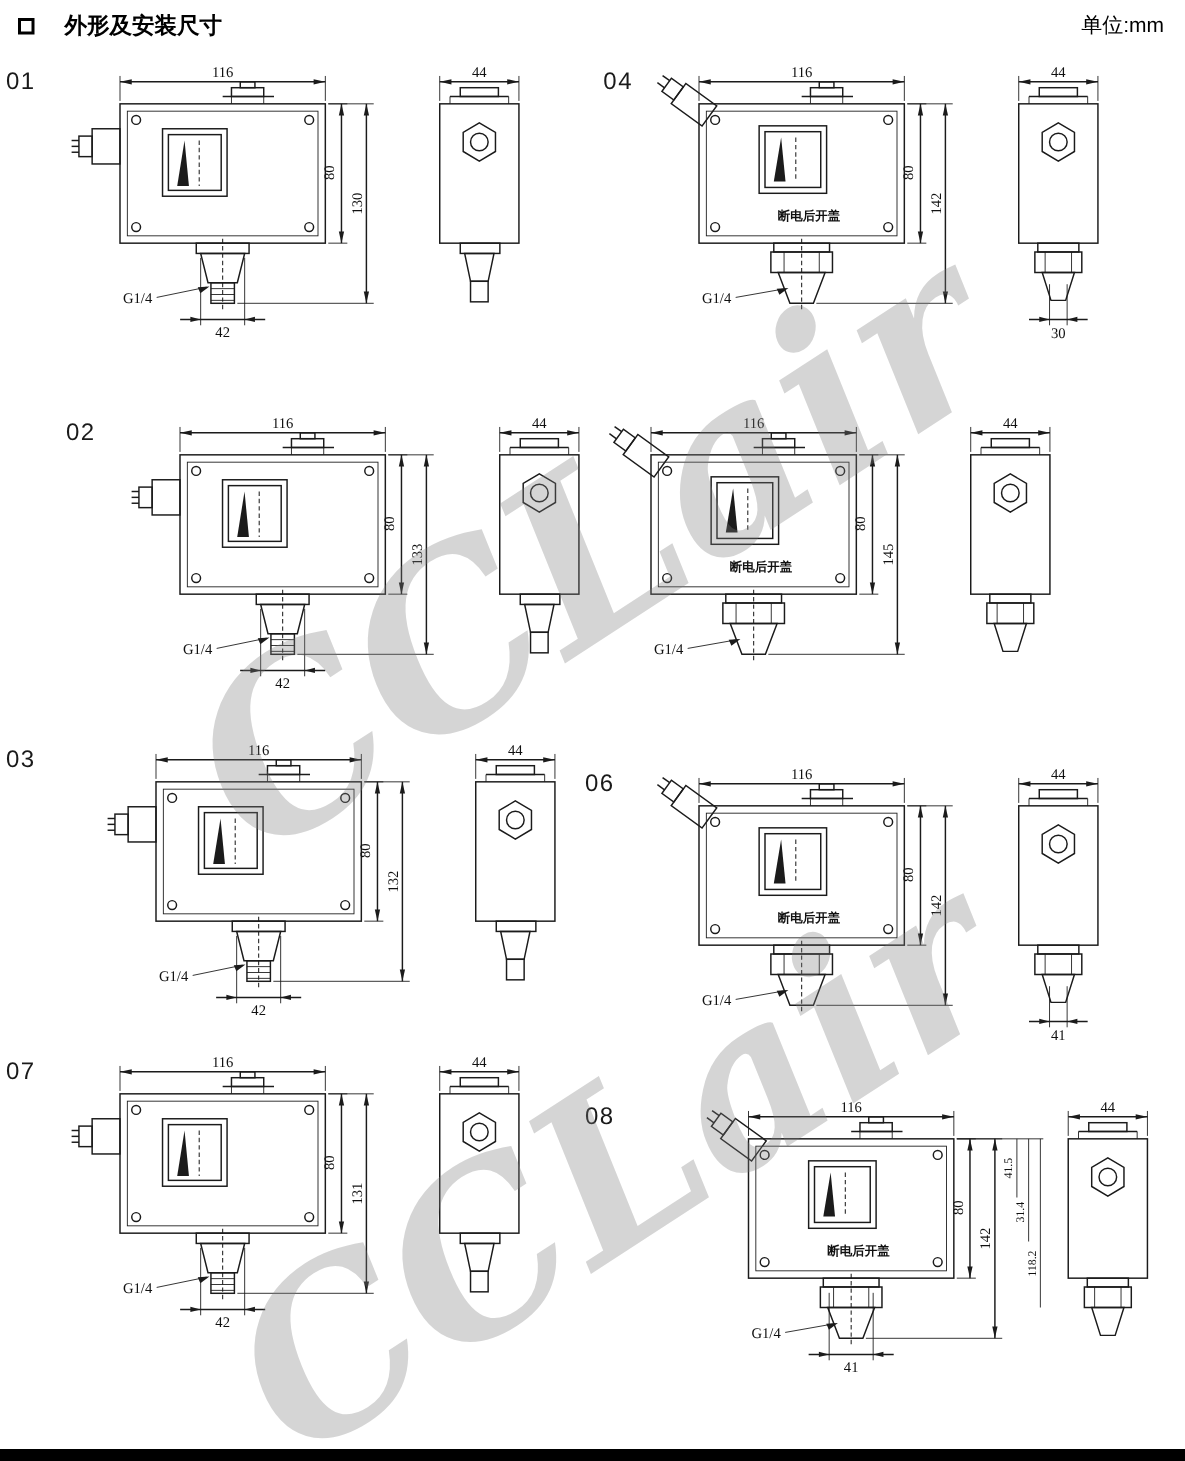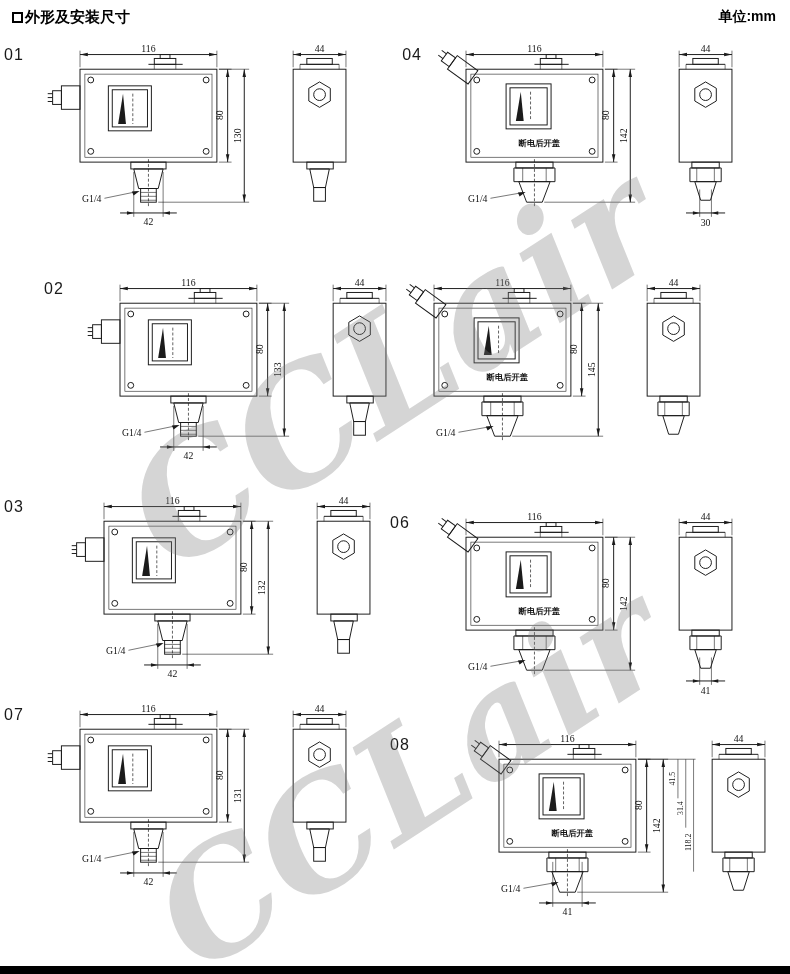--- a/index.html
+++ b/index.html
@@ -1,23 +1,23 @@
 <!DOCTYPE html>
 <html><head>
 <meta charset="utf-8">
 <style>
   * { box-sizing:border-box; margin:0; padding:0; }
   html,body { width:790px; height:974px; background:#fff; font-family:"Liberation Sans", sans-serif; }
   .sheet { position:relative; width:790px; height:974px; overflow:hidden; background:#fff; }
 
   .header { position:absolute; left:12px; right:14px; top:8px; display:flex; justify-content:space-between; align-items:flex-start; z-index:3; }
-  .title-wrap { display:flex; align-items:center; gap:2px; }
+  .title-wrap { display:flex; align-items:center; gap:20px; }
   .sq { width:11px; height:11px; border:2px solid #000; }
   .title { font-size:15px; font-weight:bold; color:#000; }
-  .unit { font-size:14px; font-weight:bold; color:#000; }
+  .unit { font-size:14px; font-weight:normal; color:#000; }
 
   .watermark { position:absolute; font-family:"DejaVu Serif", serif; font-weight:bold; font-style:italic;
                color:rgba(125,125,125,.32); transform:rotate(-33deg); white-space:nowrap;
                pointer-events:none; z-index:2; }
   .wm1 { font-size:155px; left:95px; top:275px; }
   .wm2 { font-size:148px; left:125px; top:690px; }
 
   .footer-bar { position:absolute; left:0; bottom:0; width:100%; height:8px; background:#000; z-index:3; }
 
   .cell { position:absolute; width:386px; height:232px; display:flex; z-index:1; }

